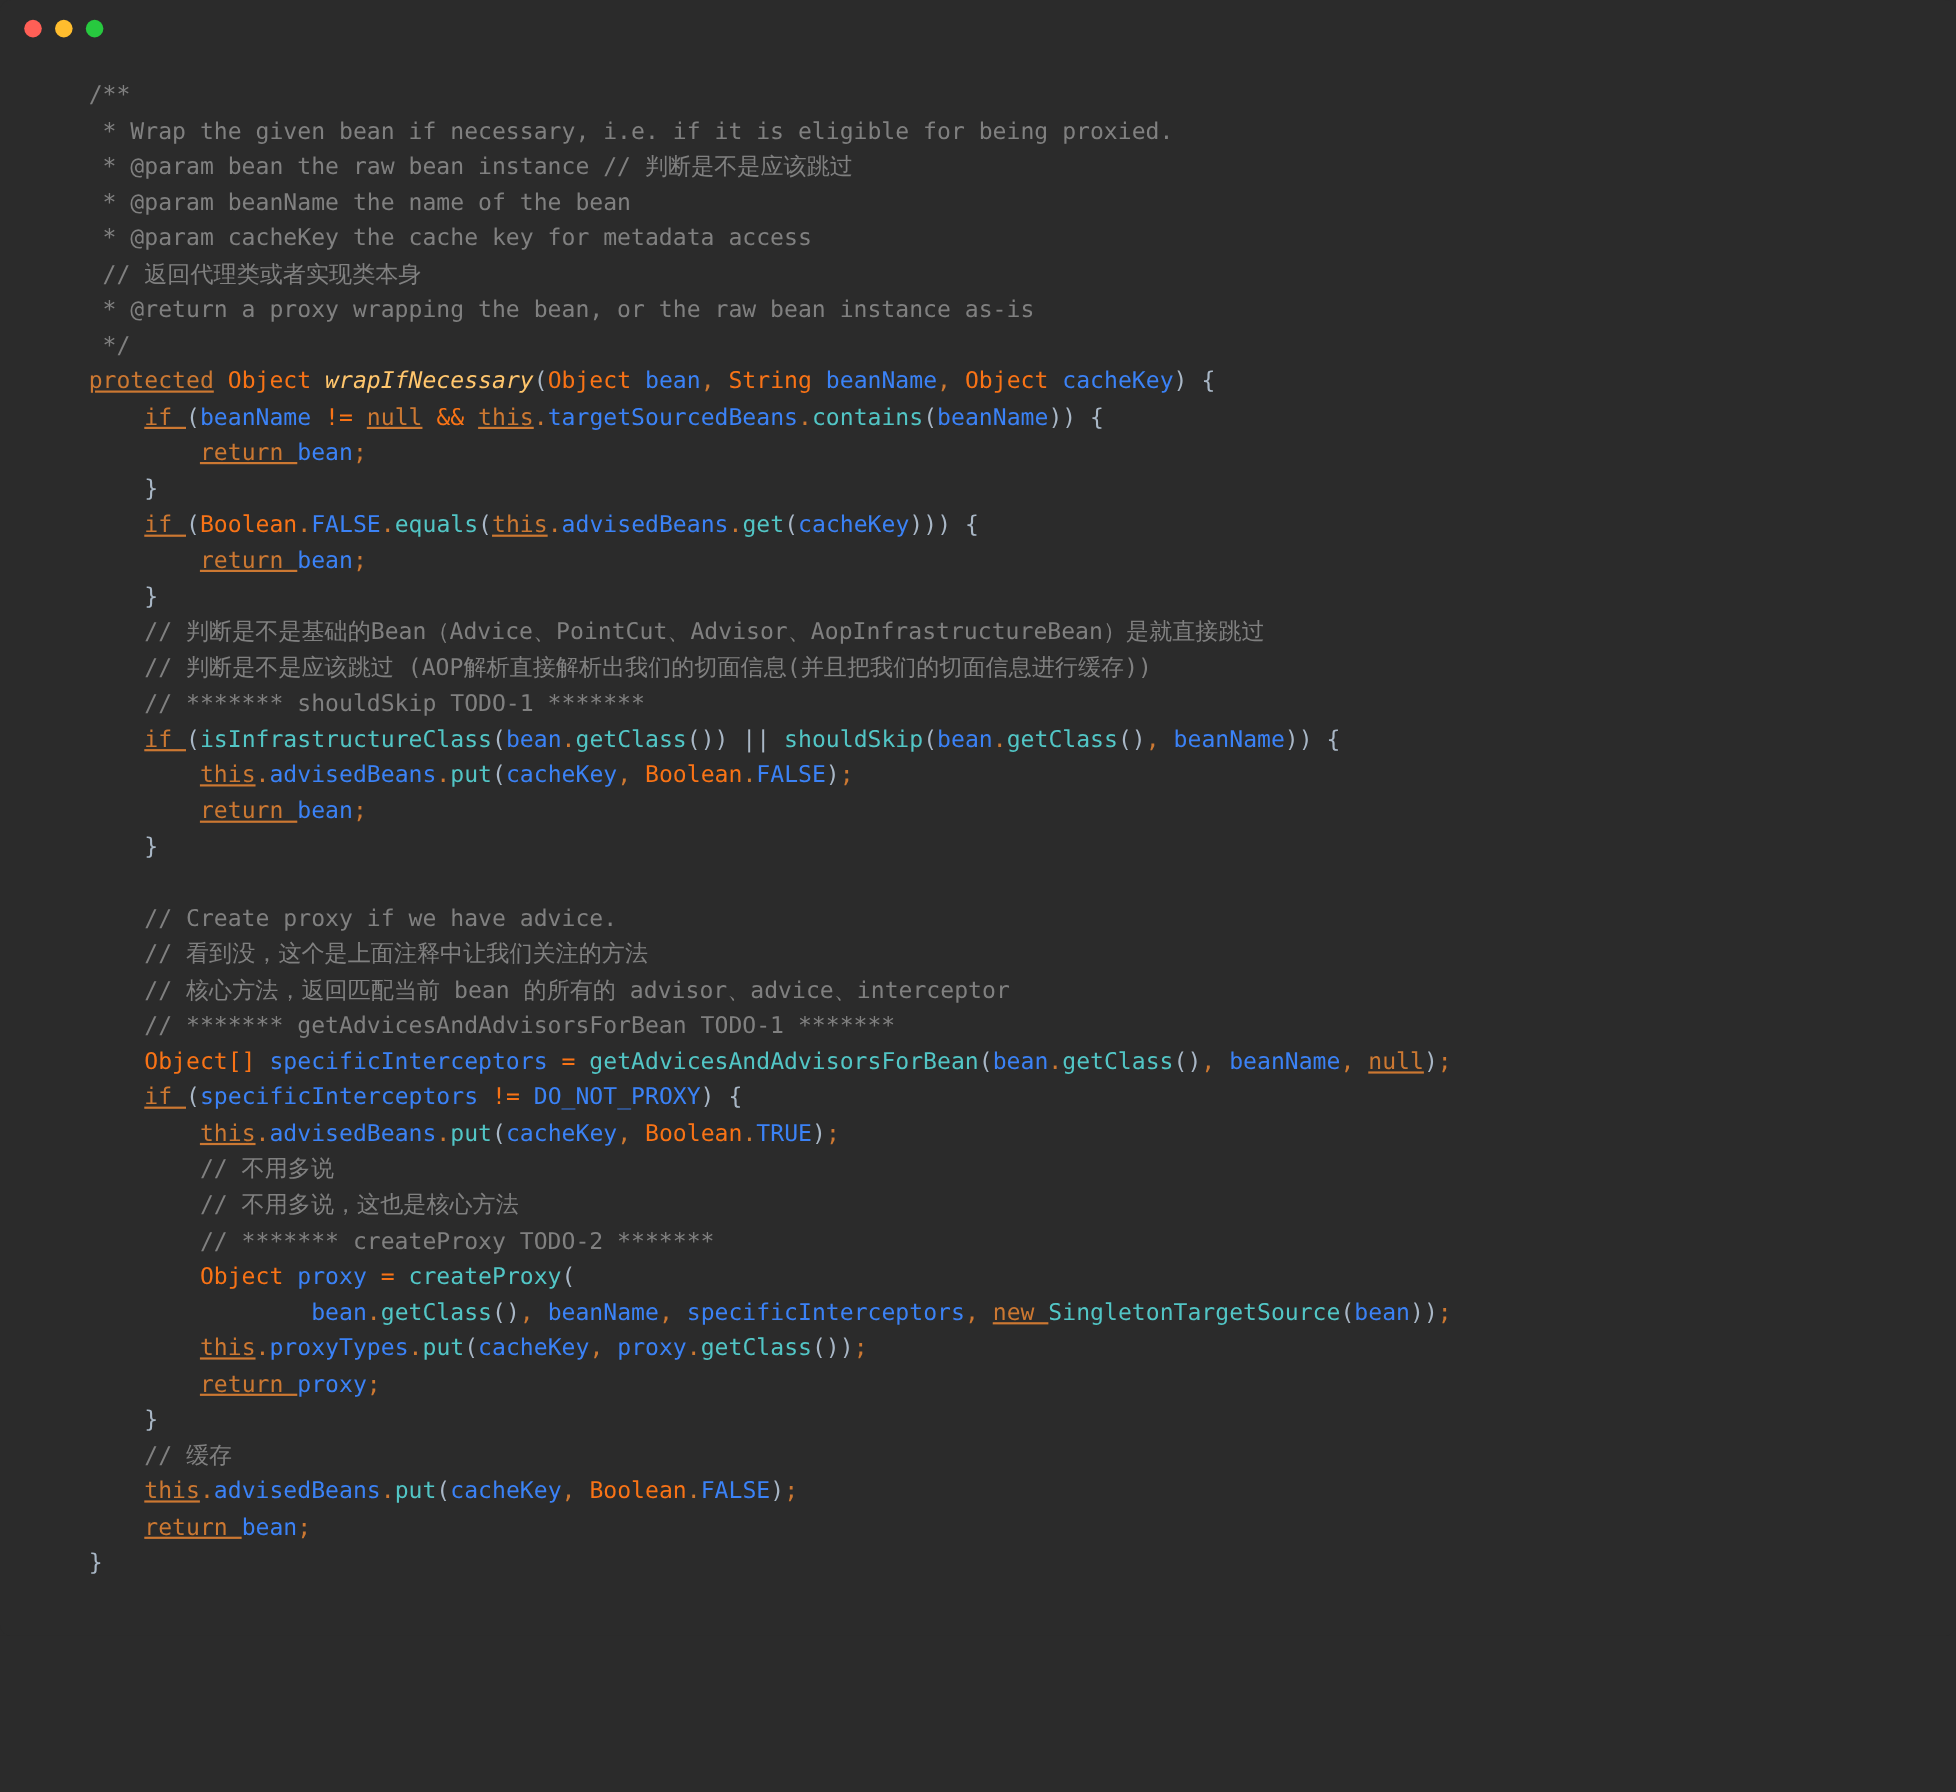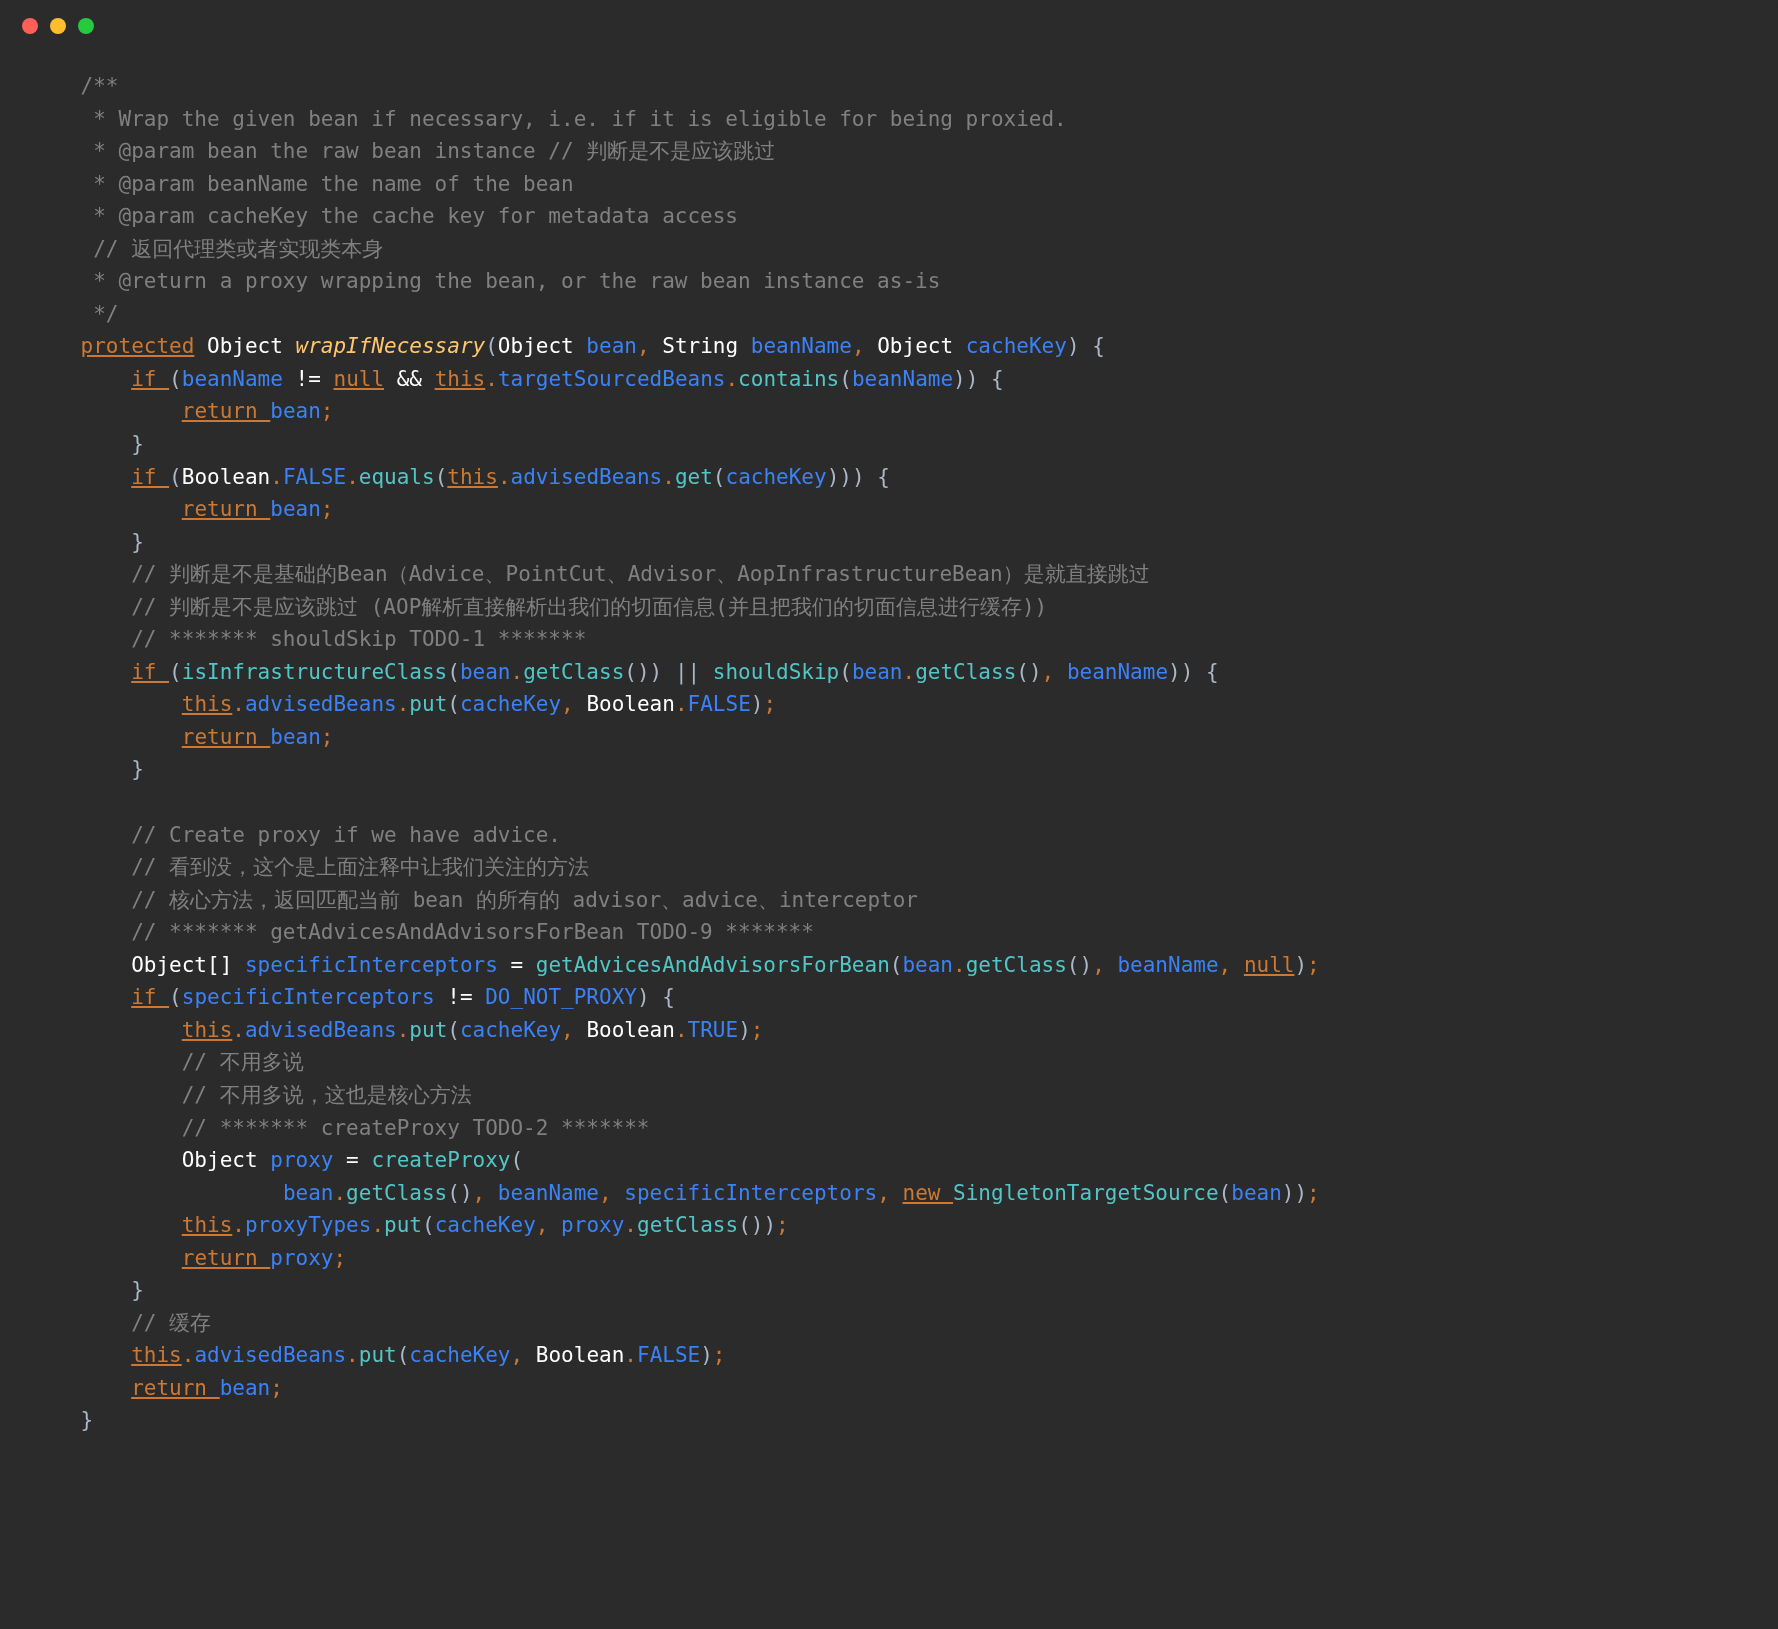--- a/index.html
+++ b/index.html
@@ -33,21 +33,21 @@
     margin: 0;
     padding: 30px 30px 10px 30px;
     font-family: "Menlo", "Consolas", "DejaVu Sans Mono", monospace;
     font-size: 21px;
     line-height: 1.55;
     white-space: pre;
     color: #a9b7c6;
   }
   .cmt { color: #808080; }
   .kw  { color: #cc7832; text-decoration: underline; }
-  .typ { color: #ffffff; }
+  .typ { color: #f97316; }
   .mth { color: #ffc66d; font-style: italic; }
   .id  { color: #3b82f6; }
   .call{ color: #52c6c6; }
   .pun { color: #cc7832; }
   .par { color: #a9b7c6; }
 </style>
 </head>
 <body>
 
 <div class="window">
@@ -75,21 +75,21 @@
     <span class="cmt">    // 判断是不是应该跳过 (AOP解析直接解析出我们的切面信息(并且把我们的切面信息进行缓存))</span>
     <span class="cmt">    // ******* shouldSkip TODO-1 *******</span>
     <span class="typ">    </span><span class="kw">if </span><span class="par">(</span><span class="call">isInfrastructureClass</span><span class="par">(</span><span class="id">bean</span><span class="pun">.</span><span class="call">getClass</span><span class="par">()) || </span><span class="call">shouldSkip</span><span class="par">(</span><span class="id">bean</span><span class="pun">.</span><span class="call">getClass</span><span class="par">()</span><span class="pun">, </span><span class="id">beanName</span><span class="par">)) {</span>
     <span class="typ">        </span><span class="kw">this</span><span class="pun">.</span><span class="id">advisedBeans</span><span class="pun">.</span><span class="call">put</span><span class="par">(</span><span class="id">cacheKey</span><span class="pun">, </span><span class="typ">Boolean</span><span class="pun">.</span><span class="id">FALSE</span><span class="par">)</span><span class="pun">;</span>
     <span class="typ">        </span><span class="kw">return </span><span class="id">bean</span><span class="pun">;</span>
     <span class="par">    }</span>
     <span class="typ"> </span>
     <span class="cmt">    // Create proxy if we have advice.</span>
     <span class="cmt">    // 看到没，这个是上面注释中让我们关注的方法</span>
     <span class="cmt">    // 核心方法，返回匹配当前 bean 的所有的 advisor、advice、interceptor</span>
-    <span class="cmt">    // ******* getAdvicesAndAdvisorsForBean TODO-9 *******</span>
+    <span class="cmt">    // ******* getAdvicesAndAdvisorsForBean TODO-1 *******</span>
     <span class="typ">    Object[] </span><span class="id">specificInterceptors</span><span class="typ"> = </span><span class="call">getAdvicesAndAdvisorsForBean</span><span class="par">(</span><span class="id">bean</span><span class="pun">.</span><span class="call">getClass</span><span class="par">()</span><span class="pun">, </span><span class="id">beanName</span><span class="pun">, </span><span class="kw">null</span><span class="par">)</span><span class="pun">;</span>
     <span class="typ">    </span><span class="kw">if </span><span class="par">(</span><span class="id">specificInterceptors</span><span class="typ"> != </span><span class="id">DO_NOT_PROXY</span><span class="par">) {</span>
     <span class="typ">        </span><span class="kw">this</span><span class="pun">.</span><span class="id">advisedBeans</span><span class="pun">.</span><span class="call">put</span><span class="par">(</span><span class="id">cacheKey</span><span class="pun">, </span><span class="typ">Boolean</span><span class="pun">.</span><span class="id">TRUE</span><span class="par">)</span><span class="pun">;</span>
     <span class="cmt">        // 不用多说</span>
     <span class="cmt">        // 不用多说，这也是核心方法</span>
     <span class="cmt">        // ******* createProxy TODO-2 *******</span>
     <span class="typ">        Object </span><span class="id">proxy</span><span class="typ"> = </span><span class="call">createProxy</span><span class="par">(</span>
     <span class="typ">                </span><span class="id">bean</span><span class="pun">.</span><span class="call">getClass</span><span class="par">()</span><span class="pun">, </span><span class="id">beanName</span><span class="pun">, </span><span class="id">specificInterceptors</span><span class="pun">, </span><span class="kw">new </span><span class="call">SingletonTargetSource</span><span class="par">(</span><span class="id">bean</span><span class="par">))</span><span class="pun">;</span>
     <span class="typ">        </span><span class="kw">this</span><span class="pun">.</span><span class="id">proxyTypes</span><span class="pun">.</span><span class="call">put</span><span class="par">(</span><span class="id">cacheKey</span><span class="pun">, </span><span class="id">proxy</span><span class="pun">.</span><span class="call">getClass</span><span class="par">())</span><span class="pun">;</span>
     <span class="typ">        </span><span class="kw">return </span><span class="id">proxy</span><span class="pun">;</span>

